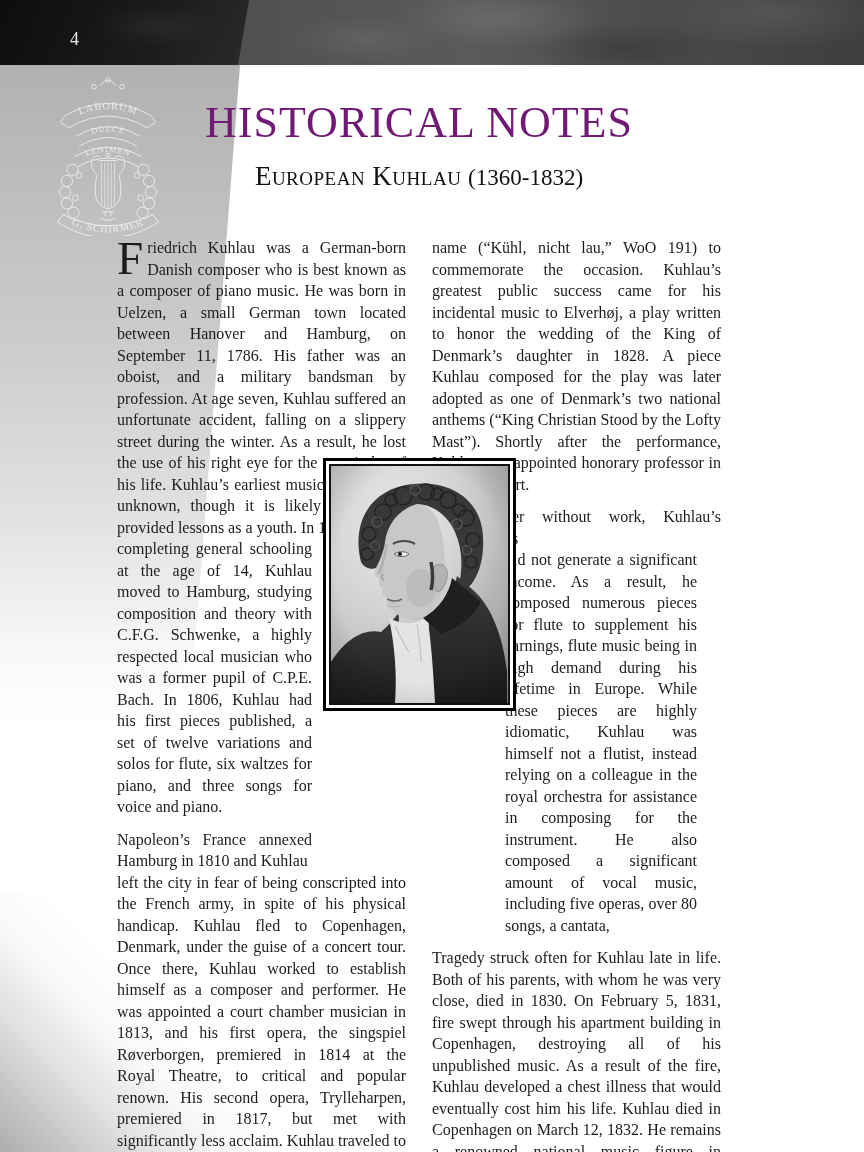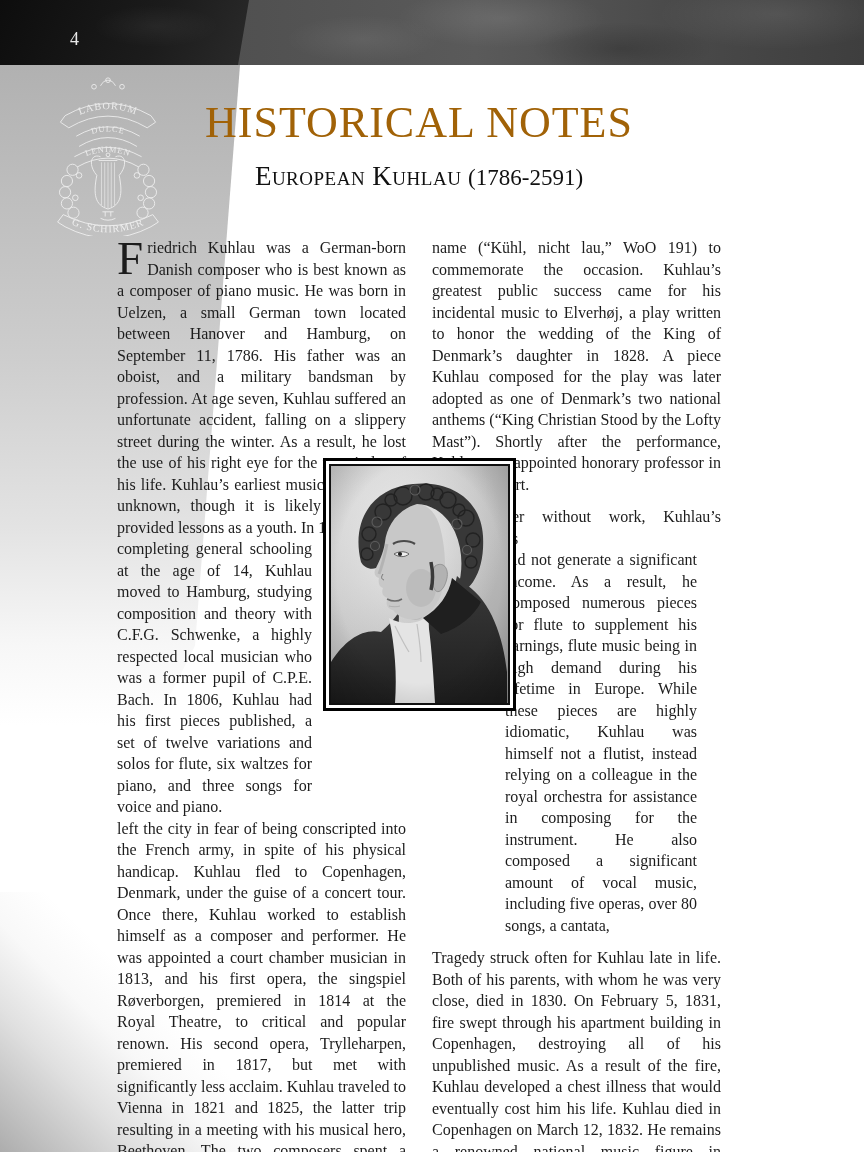--- a/index.html
+++ b/index.html
@@ -28,21 +28,21 @@
   .corner-shade{position:absolute;left:0;bottom:0;width:250px;height:260px;
     background:linear-gradient(45deg,rgba(105,105,105,.55) 0%,rgba(160,160,160,.32) 28%,rgba(210,210,210,.15) 45%,rgba(255,255,255,0) 60%);}
 
   
   .logo{position:absolute;left:52px;top:70px;width:112px;height:166px;opacity:.72;}
   .logo svg{width:100%;height:100%;}
   .logo text{fill:#ffffff;stroke:none;font-family:"Liberation Serif",serif;}
 
   
   .header-block{position:absolute;left:115px;top:98px;width:608px;text-align:center;}
-  h1{margin:0;font-size:44px;line-height:50px;font-weight:400;letter-spacing:1px;color:#a16207;}
+  h1{margin:0;font-size:44px;line-height:50px;font-weight:400;letter-spacing:1px;color:#701a75;}
   h2{margin:13px 0 0 0;font-weight:400;color:#111;font-size:27px;line-height:30px;}
   h2 .sc{font-variant:small-caps;letter-spacing:.5px;}
   h2 .dates{font-size:23px;}
 
   
   .col{position:absolute;top:237px;z-index:2;text-align:justify;
        font-size:16px;line-height:21.5px;color:#1c1c1c;}
   .col-left{left:117px;width:289px;}
   .col-right{left:432px;width:289px;}
   .p{margin:0;}
@@ -126,21 +126,21 @@
     </g>
     <text font-size="11" letter-spacing="1"><textPath href="#arcA" startOffset="50%" text-anchor="middle">LABORUM</textPath></text>
     <text font-size="9" letter-spacing="1"><textPath href="#arcB" startOffset="50%" text-anchor="middle">DULCE</textPath></text>
     <text font-size="9" letter-spacing="1"><textPath href="#arcC" startOffset="50%" text-anchor="middle">LENIMEN</textPath></text>
     <text font-size="11" letter-spacing="1"><textPath href="#arcD" startOffset="50%" text-anchor="middle">G. SCHIRMER</textPath></text>
   </svg>
 </div>
 
 <div class="header-block">
   <h1>HISTORICAL NOTES</h1>
-  <h2><span class="sc">European Kuhlau</span> <span class="dates">(1786-2591)</span></h2>
+  <h2><span class="sc">European Kuhlau</span> <span class="dates">(1360-1832)</span></h2>
 </div>
 
 <div class="portrait-frame" aria-label="Portrait of Friedrich Kuhlau">
   <div class="portrait-inner">
     <svg viewBox="0 0 177 237" width="177" height="237">
       <defs>
         <linearGradient id="pbg" x1="0" y1="0" x2="1" y2="1">
           <stop offset="0" stop-color="#d8d8d8"></stop>
             <stop offset=".6" stop-color="#bdbdbd"></stop>
             <stop offset="1" stop-color="#9f9f9f"></stop>
@@ -200,20 +200,21 @@
       </g>
       <path d="M92,152 C108,143 118,128 121,112 L150,136 C143,150 128,162 110,168 Z" fill="#1f1f1f"></path>
       <rect width="177" height="237" fill="url(#vig)"></rect>
     </svg>
   </div>
 </div>
 
 <div class="col col-left">
   <p class="p"><span class="dropcap">F</span><span>riedrich Kuhlau was a German-born Danish composer who is best known as a composer of piano music. He was born in Uelzen, a small German town located between Hanover and Hamburg, on September 11, 1786. His father was an oboist, and a military bandsman by profession. At age seven, Kuhlau suffered an unfortunate accident, falling on a slippery street during the winter. As a result, he lost the use of his right eye for the remainder of his life. Kuhlau’s earliest musical training is unknown, though it is likely his parents provided lessons as a youth. In 1800, after</span></p>
   <p class="p narrow-l">completing general schooling at the age of 14, Kuhlau moved to Hamburg, studying composition and theory with C.F.G. Schwenke, a highly respected local musician who was a former pupil of C.P.E. Bach. In 1806, Kuhlau had his first pieces published, a set of twelve variations and solos for flute, six waltzes for piano, and three songs for voice and piano.</p>
+  <p class="p narrow-l para-gap">Napoleon’s France annexed Hamburg in 1810 and Kuhlau</p>
   <p class="p">left the city in fear of being conscripted into the French army, in spite of his physical handicap. Kuhlau fled to Copenhagen, Denmark, under the guise of a concert tour. Once there, Kuhlau worked to establish himself as a composer and performer. He was appointed a court chamber musician in 1813, and his first opera, the singspiel Røverborgen, premiered in 1814 at the Royal Theatre, to critical and popular renown. His second opera, Trylleharpen, premiered in 1817, but met with significantly less acclaim. Kuhlau traveled to Vienna in 1821 and 1825, the latter trip resulting in a meeting with his musical hero, Beethoven. The two composers spent a boisterous evening of music-making and drinking together, with Beethoven composing a canon on Kuhlau’s</p>
 </div>
 
 <div class="col col-right">
   <p class="p">name (“Kühl, nicht lau,” WoO 191) to commemorate the occasion. Kuhlau’s greatest public success came for his incidental music to Elverhøj, a play written to honor the wedding of the King of Denmark’s daughter in 1828. A piece Kuhlau composed for the play was later adopted as one of Denmark’s two national anthems (“King Christian Stood by the Lofty Mast”). Shortly after the performance, Kuhlau was appointed honorary professor in the royal court.</p>
   <p class="p para-gap">While never without work, Kuhlau’s appointments</p>
   <p class="p narrow-r">did not generate a significant income. As a result, he composed numerous pieces for flute to supplement his earnings, flute music being in high demand during his lifetime in Europe. While these pieces are highly idiomatic, Kuhlau was himself not a flutist, instead relying on a colleague in the royal orchestra for assistance in composing for the instrument. He also composed a significant amount of vocal music, including five operas, over 80 songs, a cantata,</p>
   <p class="p para-gap">Tragedy struck often for Kuhlau late in life. Both of his parents, with whom he was very close, died in 1830. On February 5, 1831, fire swept through his apartment building in Copenhagen, destroying all of his unpublished music. As a result of the fire, Kuhlau developed a chest illness that would eventually cost him his life. Kuhlau died in Copenhagen on March 12, 1832. He remains a renowned national music figure in Denmark, and his flute and piano music still enjoy popularity today.</p>
 
 </div>

